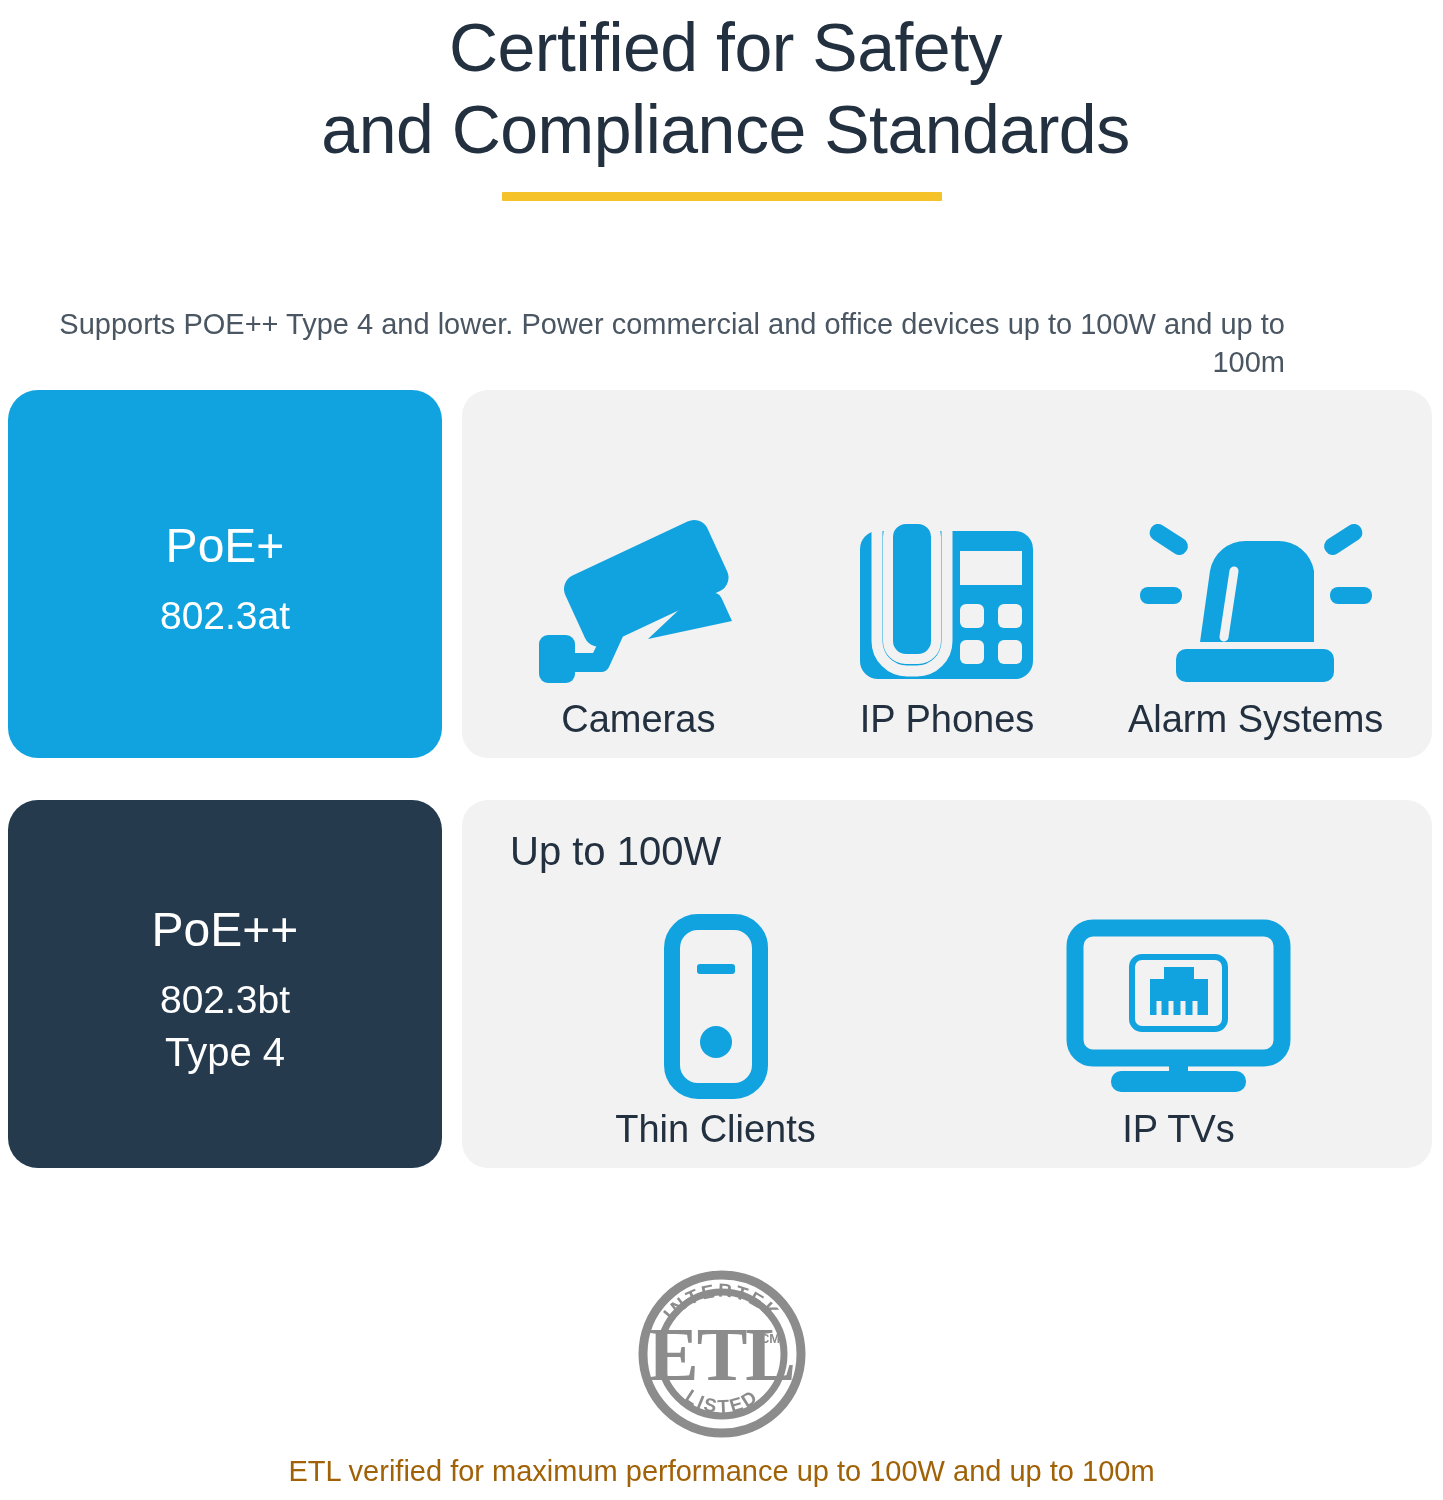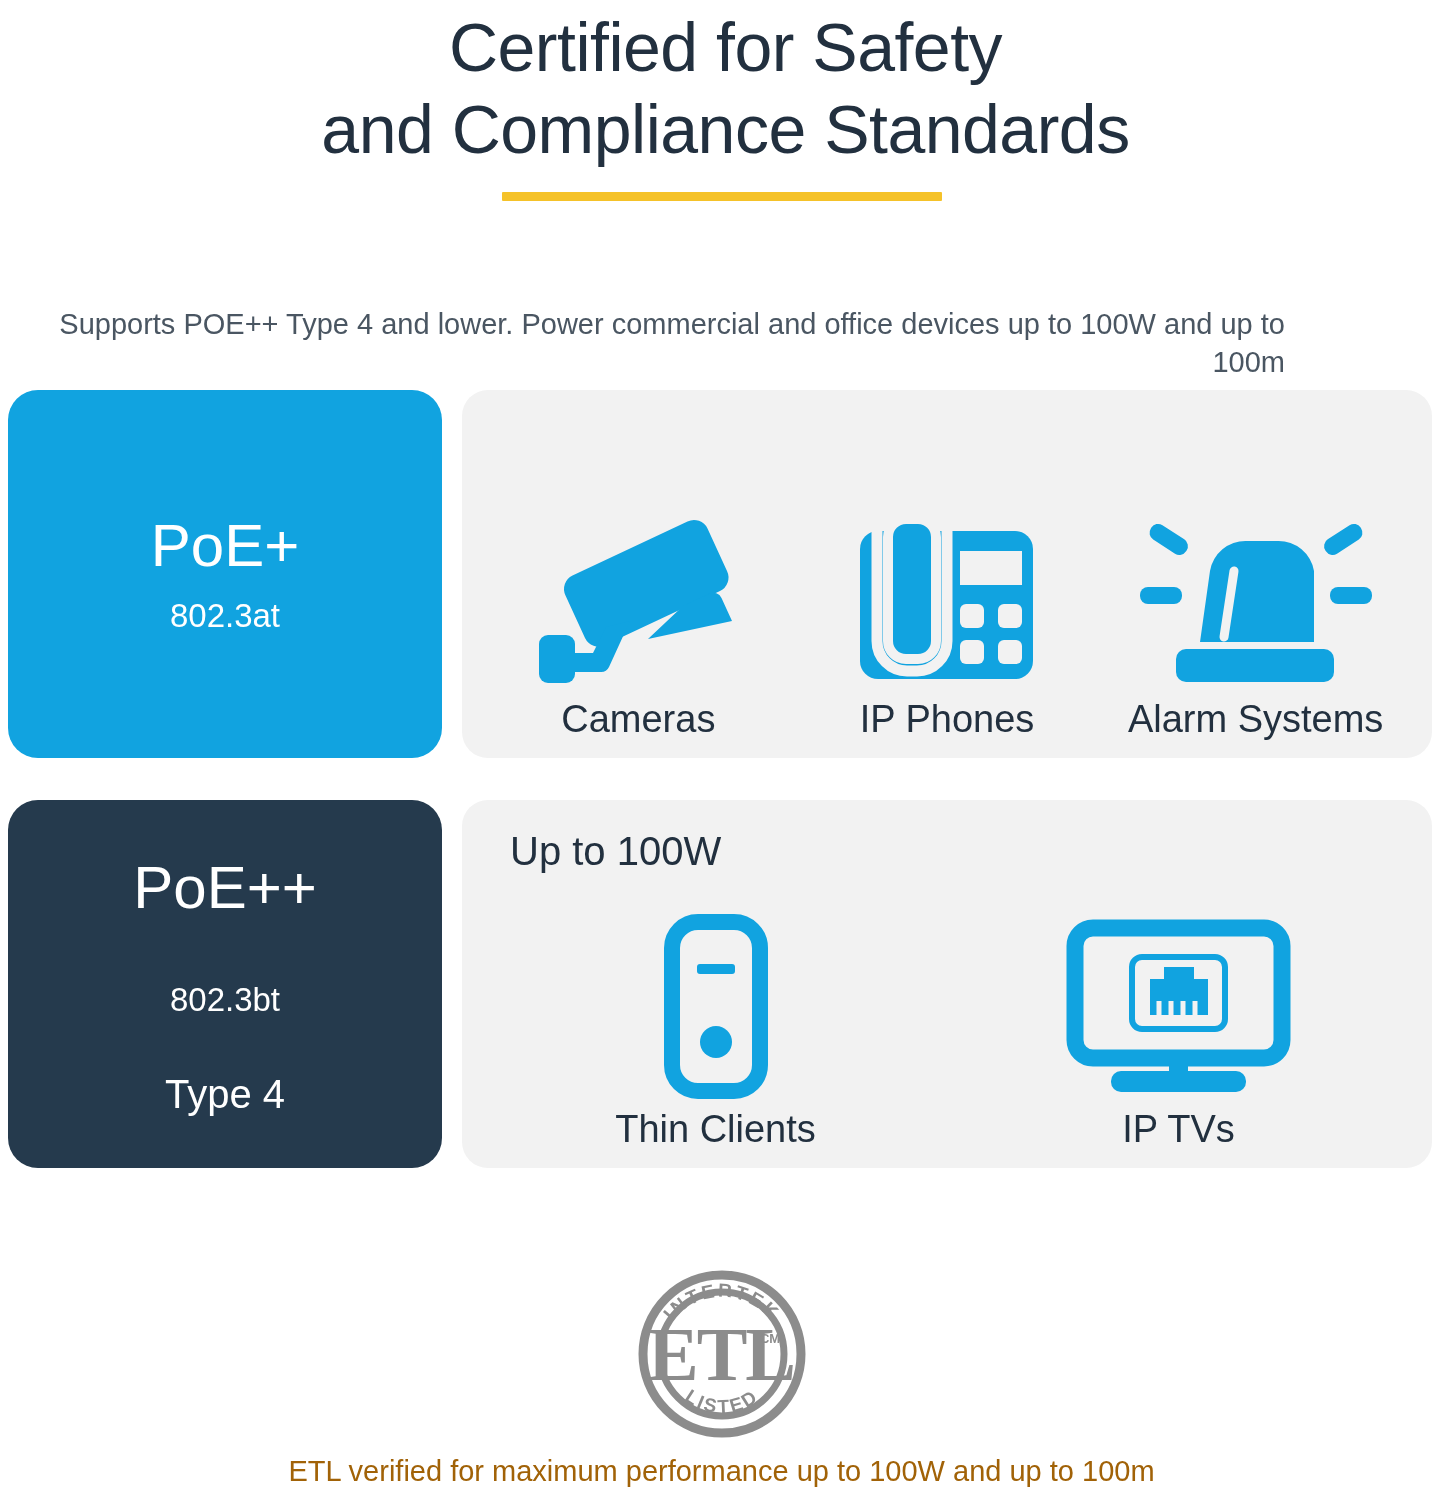--- a/index.html
+++ b/index.html
@@ -79,30 +79,30 @@
     height: 368px;
     border-radius: 30px;
     display: flex;
     flex-direction: column;
     align-items: center;
     justify-content: center;
     color: #ffffff;
     box-sizing: border-box;
   }
   .badge-blue { background: #11a3e0; }
-  .badge-dark { background: #253a4d; gap: 42px; }
+  .badge-dark { background: #253a4d; }
 
   .badge-title {
-    font-size: 60px;
+    font-size: 48px;
     line-height: 80px;
     font-weight: 400;
     letter-spacing: 0px;
   }
   .badge-sub {
-    font-size: 33px;
+    font-size: 39px;
     line-height: 52px;
     font-weight: 400;
     text-align: center;
     margin-top: 4px;
   }
   .badge-sub2 {
     font-size: 40px;
     line-height: 52px;
     font-weight: 400;
     text-align: center;

